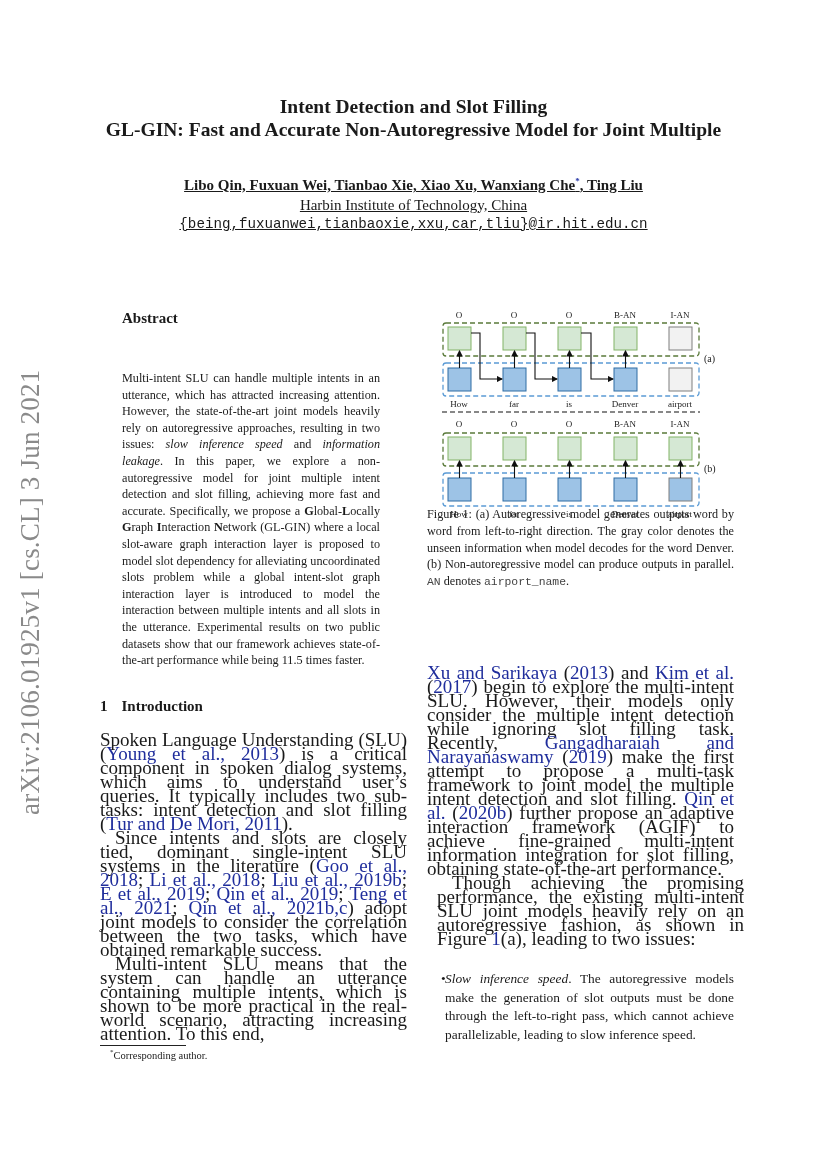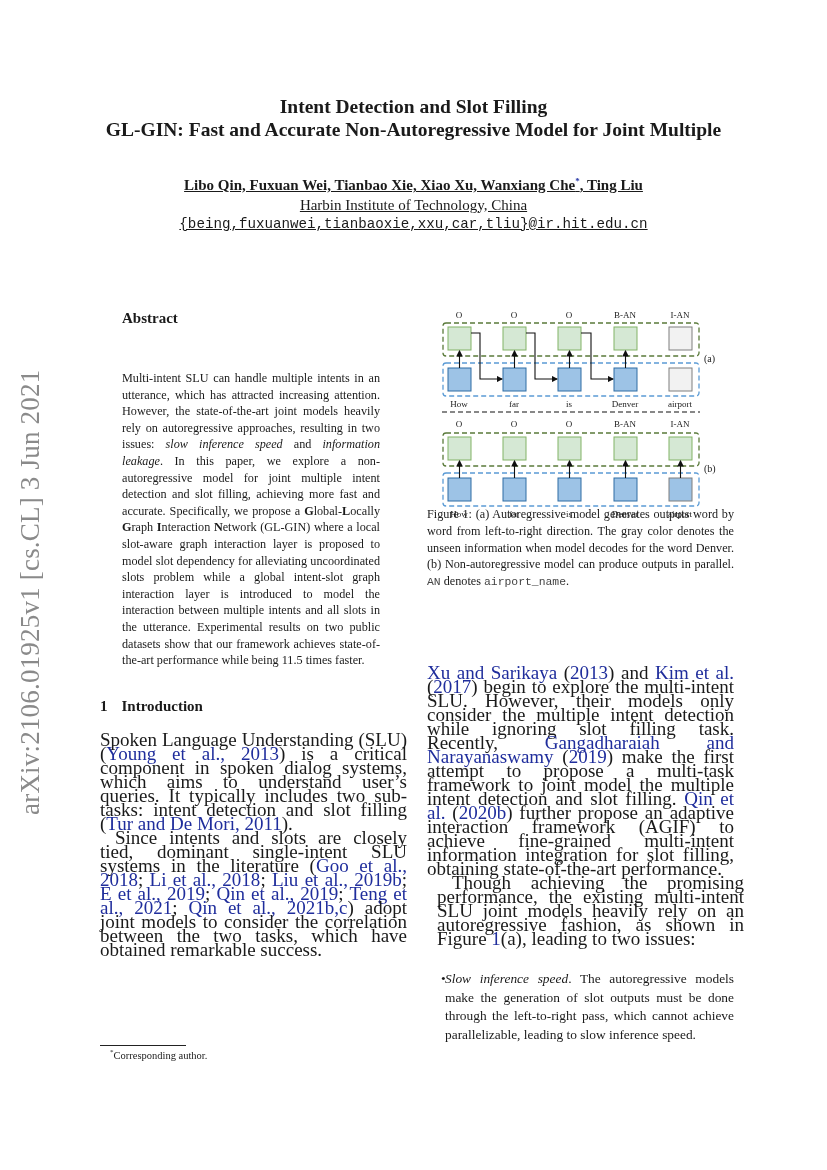--- a/index.html
+++ b/index.html
@@ -53,20 +53,21 @@
 <div class="abs arxiv">arXiv:2106.01925v1  [cs.CL]  3 Jun 2021</div>
 
 <div class="abs abs-head">Abstract</div>
 <div class="abs abstract"><span>Multi-intent SLU can handle multiple intents in an utterance, which has attracted increasing attention.  However, the state-of-the-art joint models heavily rely on autoregressive approaches, resulting in two issues: </span><i>slow inference speed</i><span> and </span><i>information leakage</i><span>.  In this paper, we explore a non-autoregressive model for joint multiple intent detection and slot filling, achieving more fast and accurate.  Specifically, we propose a </span><b>G</b><span>lobal-</span><b>L</b><span>ocally </span><b>G</b><span>raph </span><b>I</b><span>nteraction </span><b>N</b><span>etwork (GL-GIN) where a local slot-aware graph interaction layer is proposed to model slot dependency for alleviating uncoordinated slots problem while a global intent-slot graph interaction layer is introduced to model the interaction between multiple intents and all slots in the utterance.  Experimental results on two public datasets show that our framework achieves state-of-the-art performance while being 11.5 times faster.</span></div>
 
 <div class="abs sec"><span class="num">1</span><span>Introduction</span></div>
 
 <div class="abs col left-col">
   <p><span>Spoken Language Understanding (SLU) (</span><a class="cite">Young et al., 2013</a><span>) is a critical component in spoken dialog systems, which aims to understand user’s queries. It typically includes two sub-tasks: intent detection and slot filling (</span><a class="cite">Tur and De Mori, 2011</a><span>).</span></p>
   <p class="ind"><span>Since intents and slots are closely tied, dominant single-intent SLU systems in the literature (</span><a class="cite">Goo et al., 2018</a><span>; </span><a class="cite">Li et al., 2018</a><span>; </span><a class="cite">Liu et al., 2019b</a><span>; </span><a class="cite">E et al., 2019</a><span>; </span><a class="cite">Qin et al., 2019</a><span>; </span><a class="cite">Teng et al., 2021</a><span>; </span><a class="cite">Qin et al., 2021b,c</a><span>) adopt joint models to consider the correlation between the two tasks, which have obtained remarkable success.</span></p>
+  <p class="ind">Multi-intent SLU means that the system can handle an utterance containing multiple intents, which is shown to be more practical in the real-world scenario, attracting increasing attention. To this end,</p>
 </div>
 
 <div class="abs fn-rule"></div>
 <div class="abs fn"><sup>*</sup><span>Corresponding author.</span></div>
 
 <svg class="abs fig" width="300" height="220" viewBox="0 0 300 220" xmlns="http://www.w3.org/2000/svg">
   <defs>
     <marker id="arr" markerWidth="6" markerHeight="6" refX="5" refY="3" orient="auto">
       <path d="M0,0 L6,3 L0,6 z" fill="#111"></path>
     </marker>

